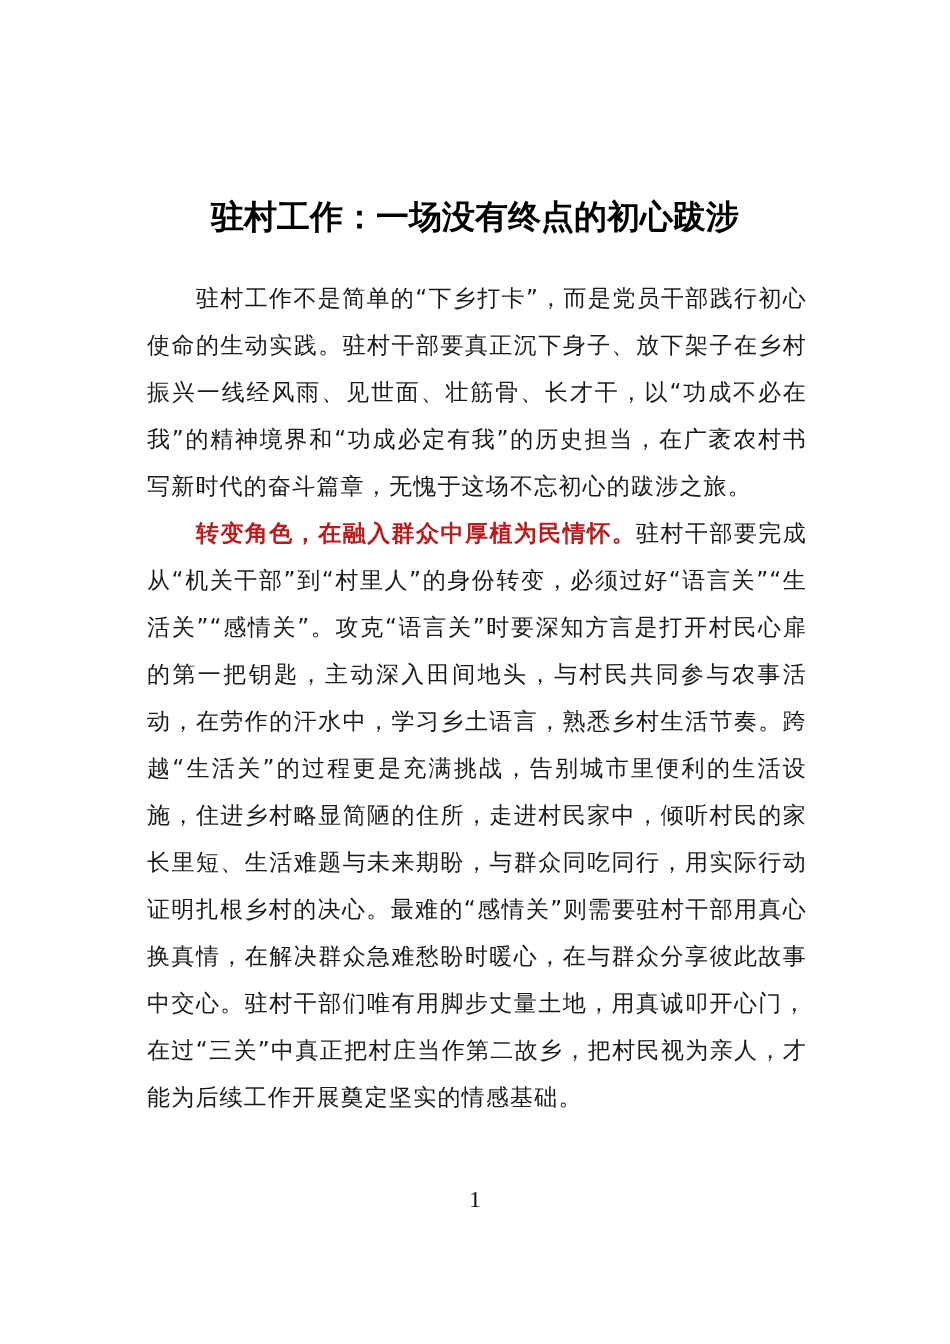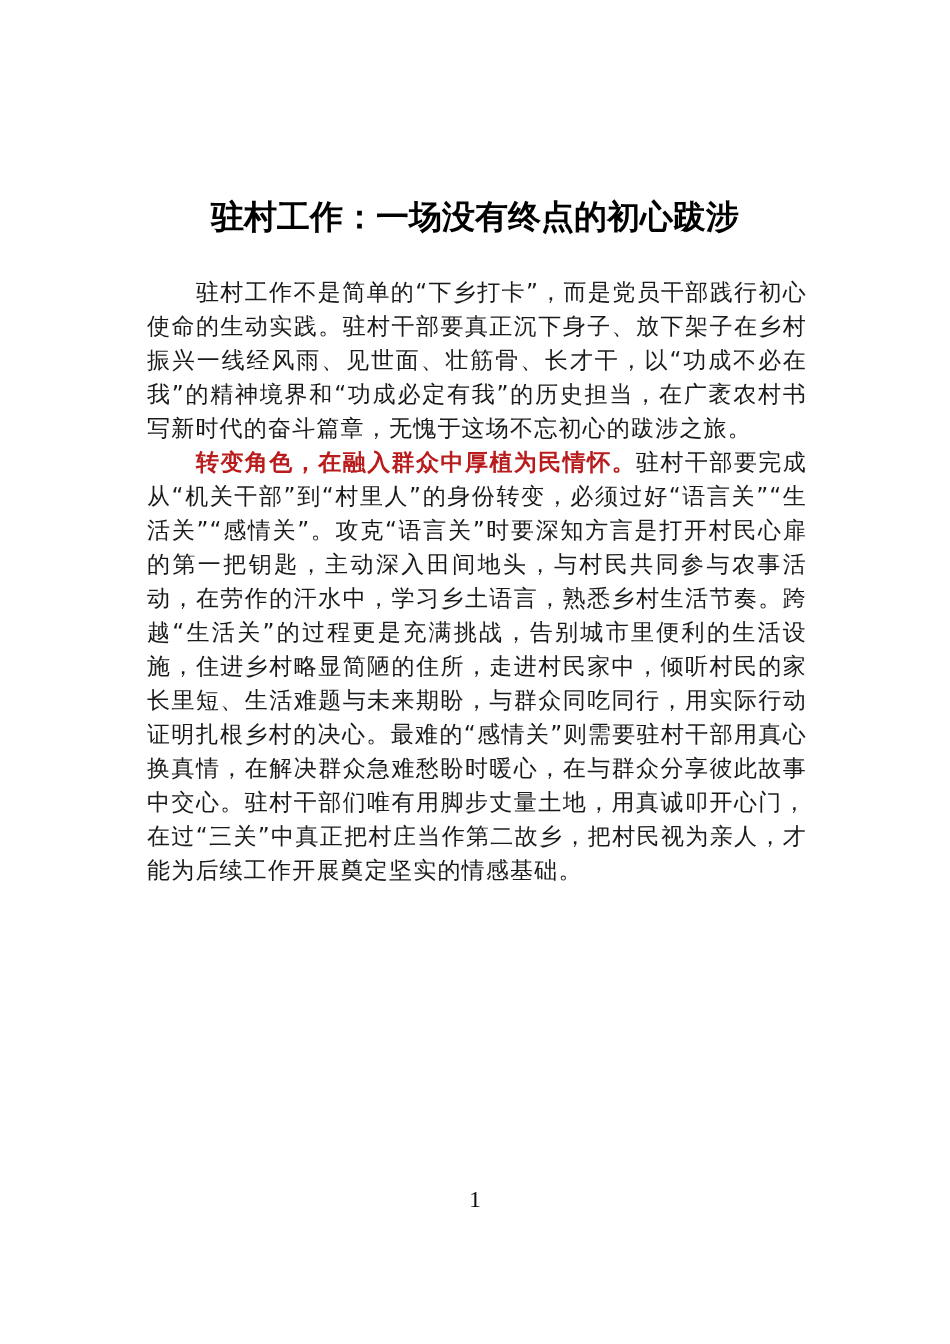--- a/index.html
+++ b/index.html
@@ -35,21 +35,21 @@
       color: #000000;
       line-height: 46px;
     }
     .body {
       position: absolute;
       left: 147px;
       top: 275px;
       width: 660px;
       font-family: "DejaVu Sans", "Liberation Sans", sans-serif;
       font-size: 23px;
-      line-height: 34px;
+      line-height: 47px;
       color: #1a1a1a;
       text-align: justify;
       text-align-last: left;
       letter-spacing: 1.2px;
     }
     .para {
       margin: 0;
       text-indent: 49px;
     }
     .lead {

